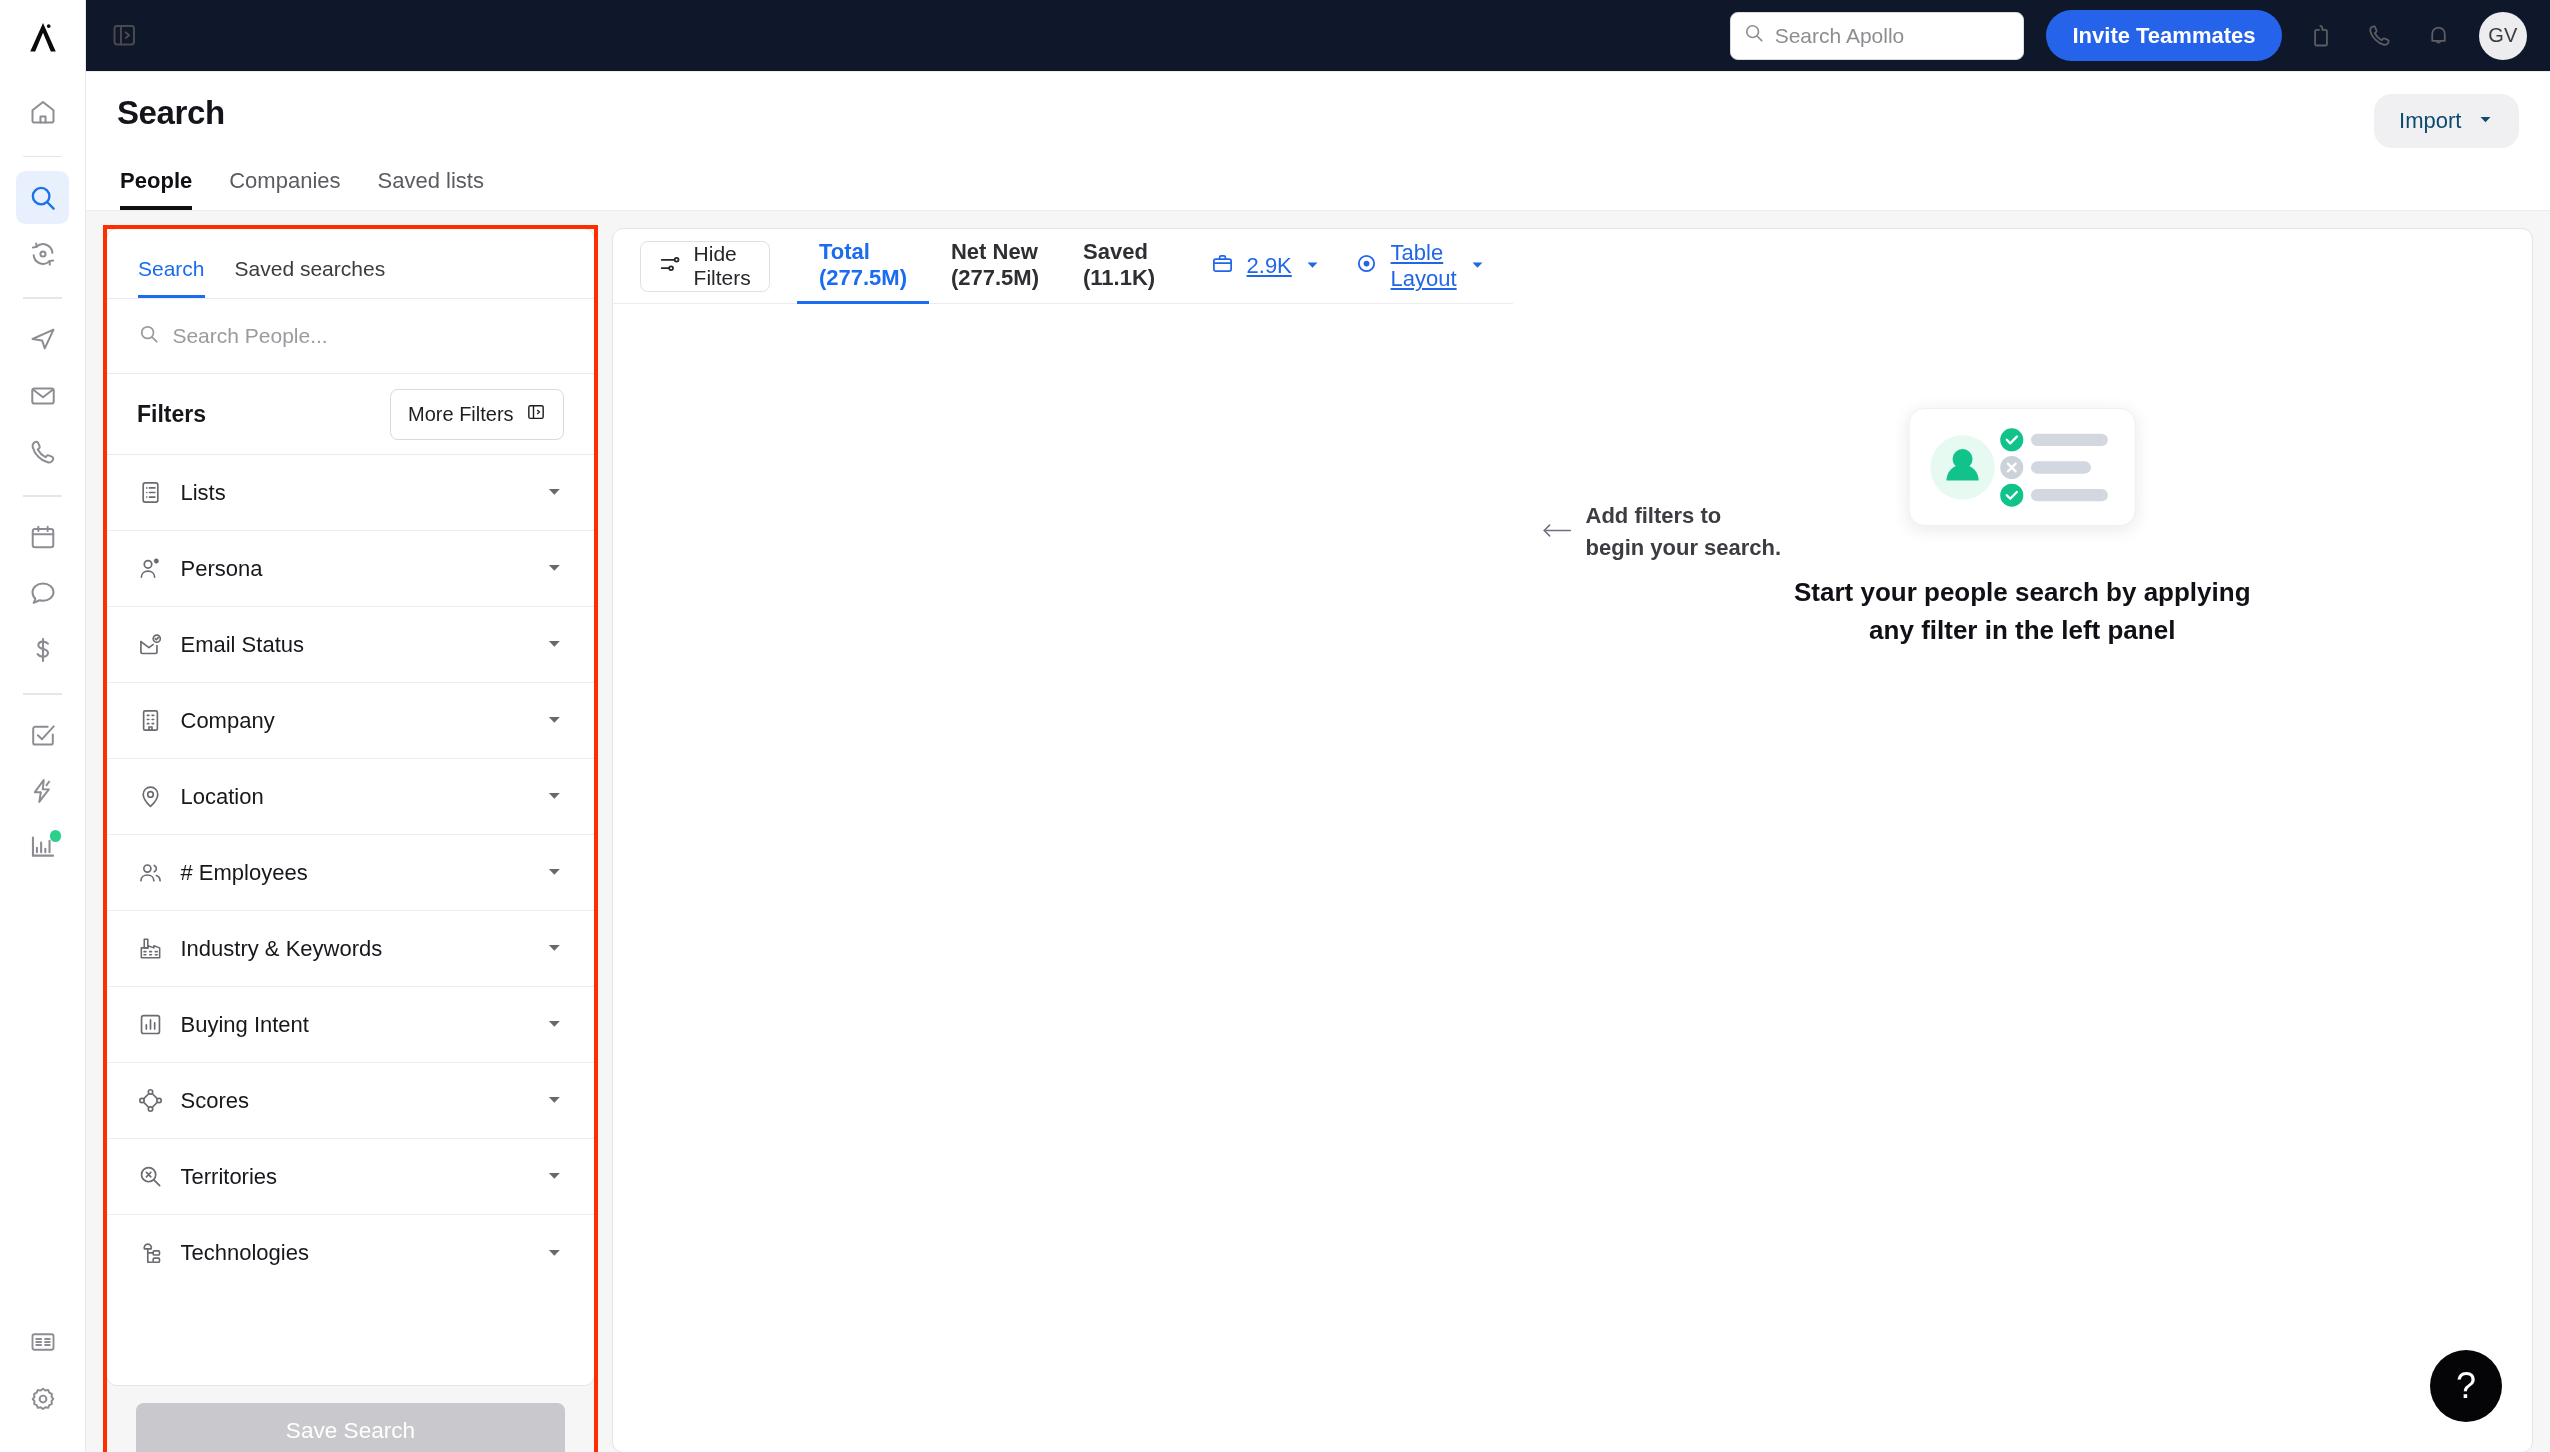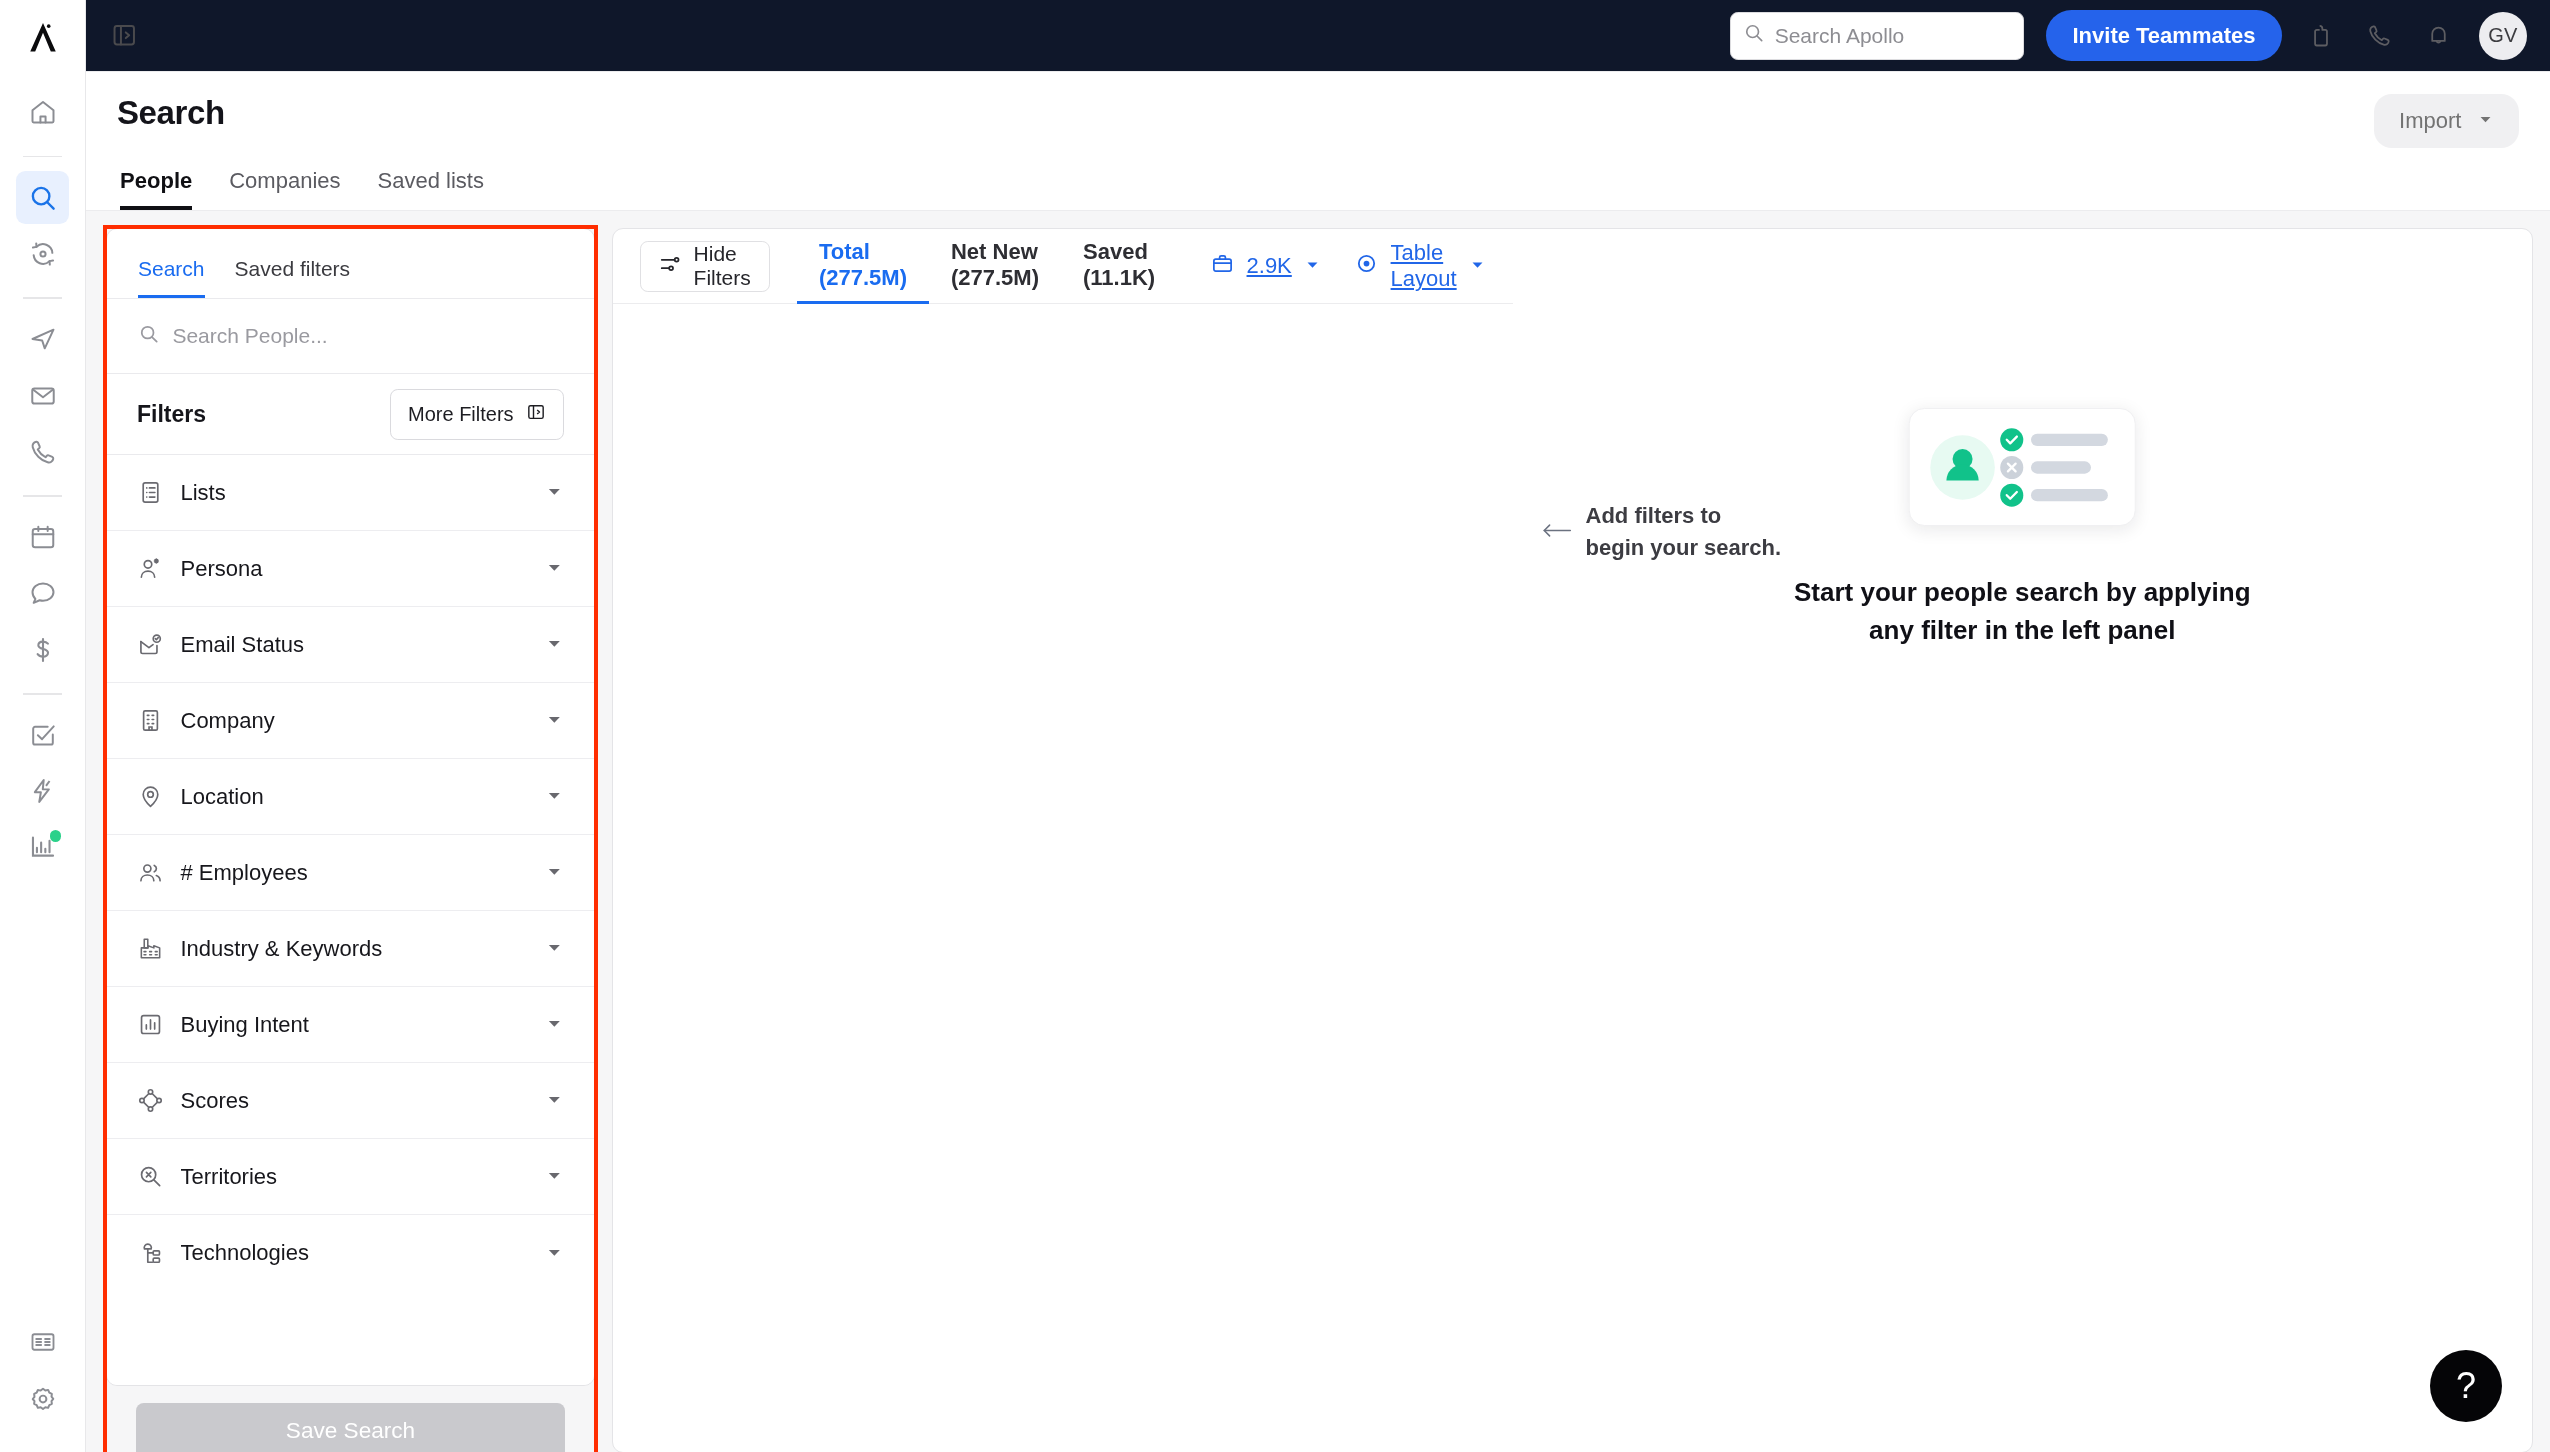--- a/index.html
+++ b/index.html
@@ -65,21 +65,21 @@
     justify-content: center; margin-left: 20px; cursor: pointer; letter-spacing:0.4px;
   }
 
   
   .pagehead { padding: 22px 31px 0 31px; background:#fff; }
   .pagehead-row { display: flex; align-items: flex-start; }
   .page-title { font-size: 33px; font-weight: bold; color: #14141a; letter-spacing:-0.4px; }
   .import-btn {
     margin-left: auto; height: 54px; background: #f0f0f2; border-radius: 18px;
     display: flex; align-items: center; gap: 15.6px; padding: 0 25px;
-    font-size: 22px; color: #737373; cursor: pointer;
+    font-size: 22px; color: #0c4a6e; cursor: pointer;
   }
   .tabs { display: flex; gap: 37px; margin-top: 20px; padding-left: 3.1px; }
   .tab { font-size: 22px; color: #5b5b61; padding-bottom: 12.4px; cursor: pointer;
     border-bottom: 4.7px solid transparent; }
   .tab.active { color: #101014; font-weight: bold; border-bottom-color: #101014; }
 
   
   .body { flex: 1 1 auto; display: flex; background: #f6f6f7;
     border-top: 1.6px solid #ececee; padding: 17px 17px 0 20px; gap: 17px; min-height:0; }
 
@@ -361,21 +361,21 @@
 
       <div class="filterwrap">
         <div class="redbox"></div>
 
         <div class="filterpanel">
           <div class="fp-tabs">
             <div class="fp-tab active">
               <span>Search</span>
             </div>
             <div class="fp-tab">
-              <span>Saved filters</span>
+              <span>Saved searches</span>
             </div>
           </div>
 
           <div class="fp-search">
             <span>
               <svg width="22" height="22" viewBox="0 0 24 24" fill="none" stroke="currentColor" stroke-width="1.9" stroke-linecap="round">
                 <circle cx="10.5" cy="10.5" r="6.4"></circle>
                   <path d="M15.3 15.3 L20.4 20.4"></path>
               </svg>
             </span>

